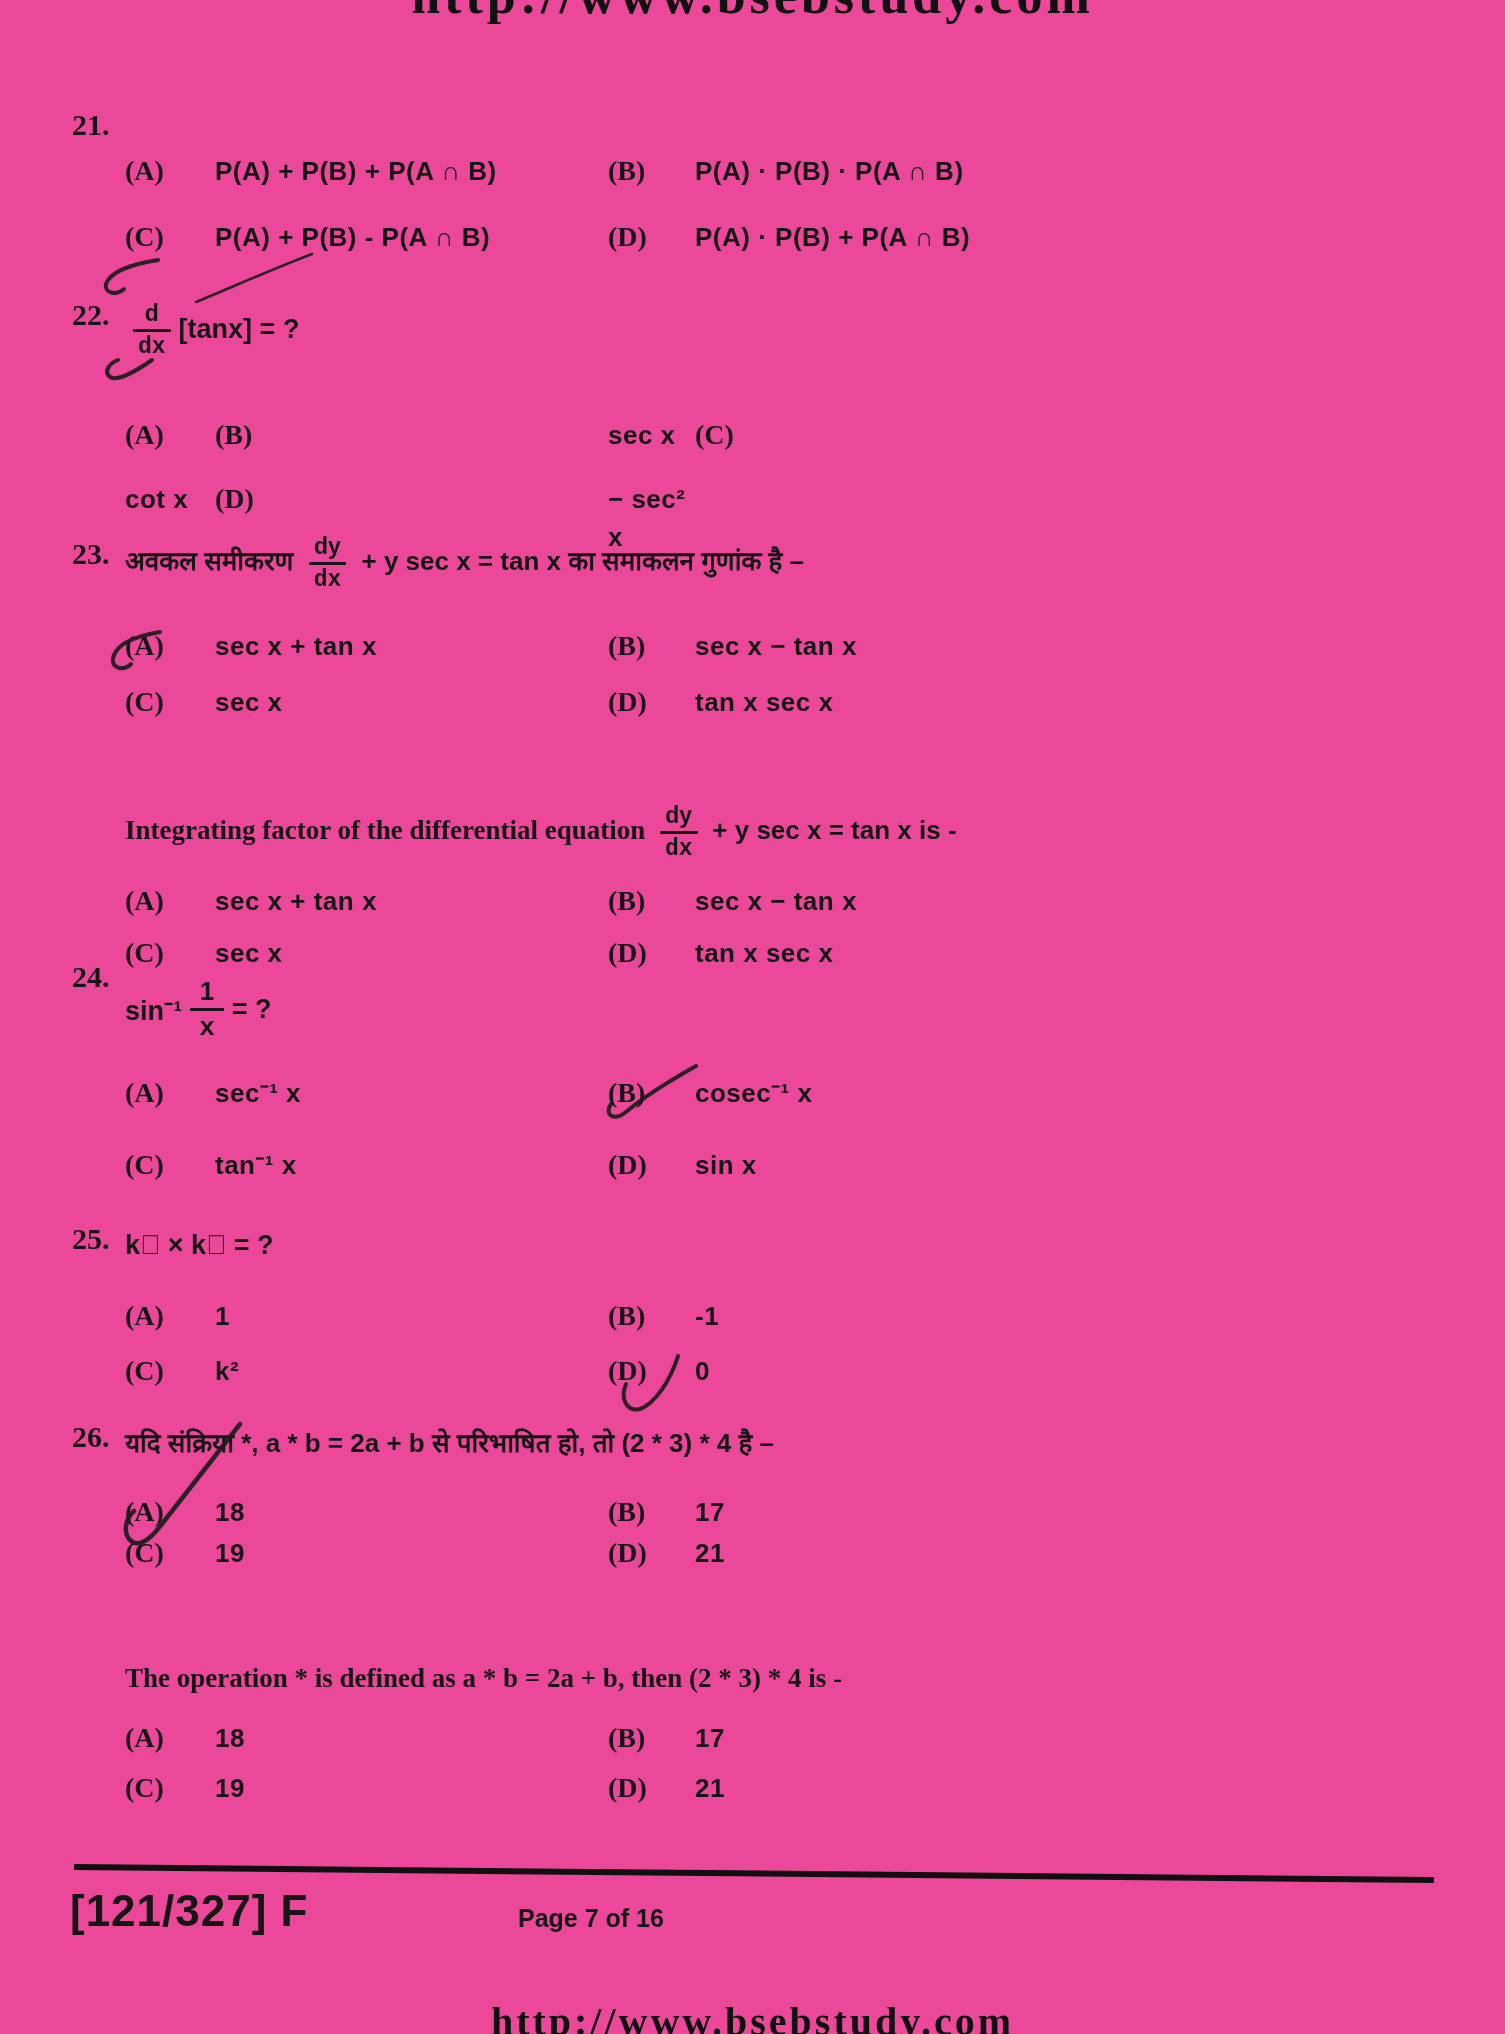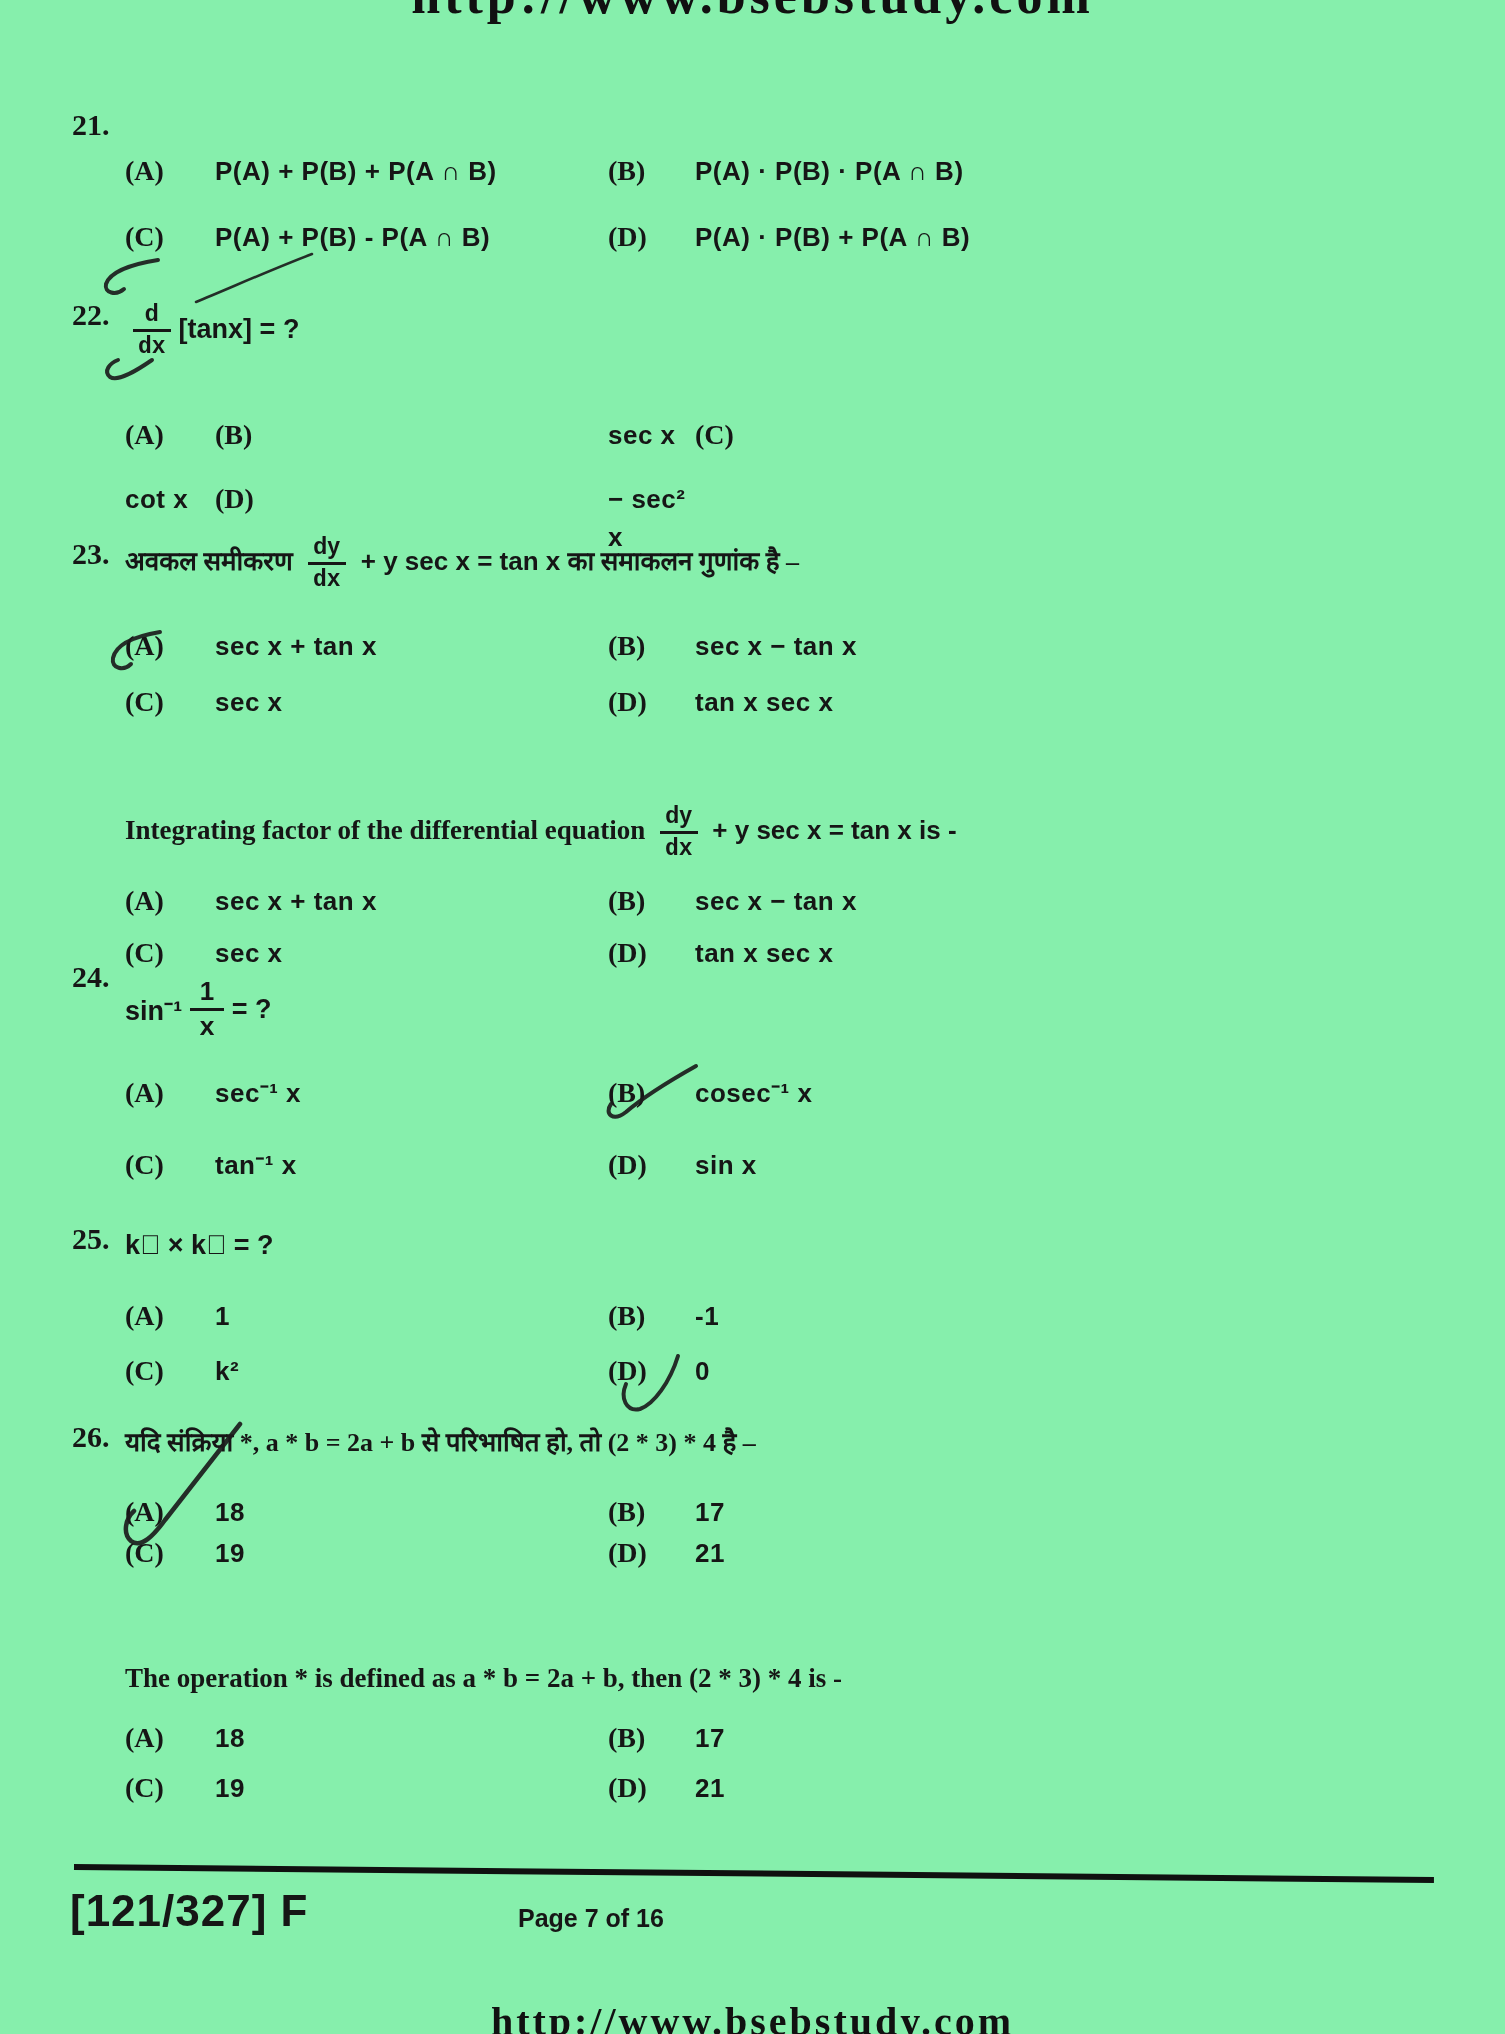--- a/index.html
+++ b/index.html
@@ -1,37 +1,37 @@
 <!DOCTYPE html>
 <html><head>
 <meta charset="utf-8">
 <style>
   * { margin:0; padding:0; box-sizing:border-box; }
   html,body { background:#e9e9e7; }
   .sheet {
     position:relative; width:1505px; height:2034px; margin:0 auto;
-    background:#86efac; overflow:hidden; color:#161616;
+    background:#ec4899; overflow:hidden; color:#161616;
     font-family:"Liberation Serif", serif;
   }
   .scan-url {
     position:absolute; left:0; right:0; text-align:center;
     font-family:"Liberation Serif", serif; font-weight:700; color:#111;
   }
   .scan-url.top { top:-34px; font-size:52px; letter-spacing:4px; }
   .scan-url.bottom { top:1998px; font-size:40px; letter-spacing:3px; }
 
   .q { position:absolute; left:72px; right:50px; }
   .qnum {
     position:absolute; left:0; top:-4px;
     font-size:30px; font-weight:700; font-family:"Liberation Serif", serif;
   }
   .qcontent { margin-left:53px; }
   .qtext { font-size:27px; font-weight:700; line-height:38px; }
   .mathline { font-family:"Liberation Sans", sans-serif; font-weight:700; font-size:27px; }
-  .hi { font-family:Liberation Serif, serif; font-weight:700; }
+  .hi { font-family:Liberation Sans, sans-serif; font-weight:700; }
   .en-line { font-size:27px; font-weight:700; line-height:36px; font-family:"Liberation Serif", serif;margin-top:22px; }
 
   .frac {
     display:inline-flex; flex-direction:column; align-items:center;
     vertical-align:middle; line-height:1; margin:0 8px;
     font-family:"Liberation Sans", sans-serif; font-weight:700;
   }
   .frac .fnum { padding:0 5px 4px; font-size:23px; }
   .frac .fden { border-top:3px solid #161616; padding:4px 5px 0; font-size:23px;font-family:Liberation Mono, monospace; }
   .frac.big .fnum, .frac.big .fden { font-size:26px; padding-left:9px; padding-right:9px; }

